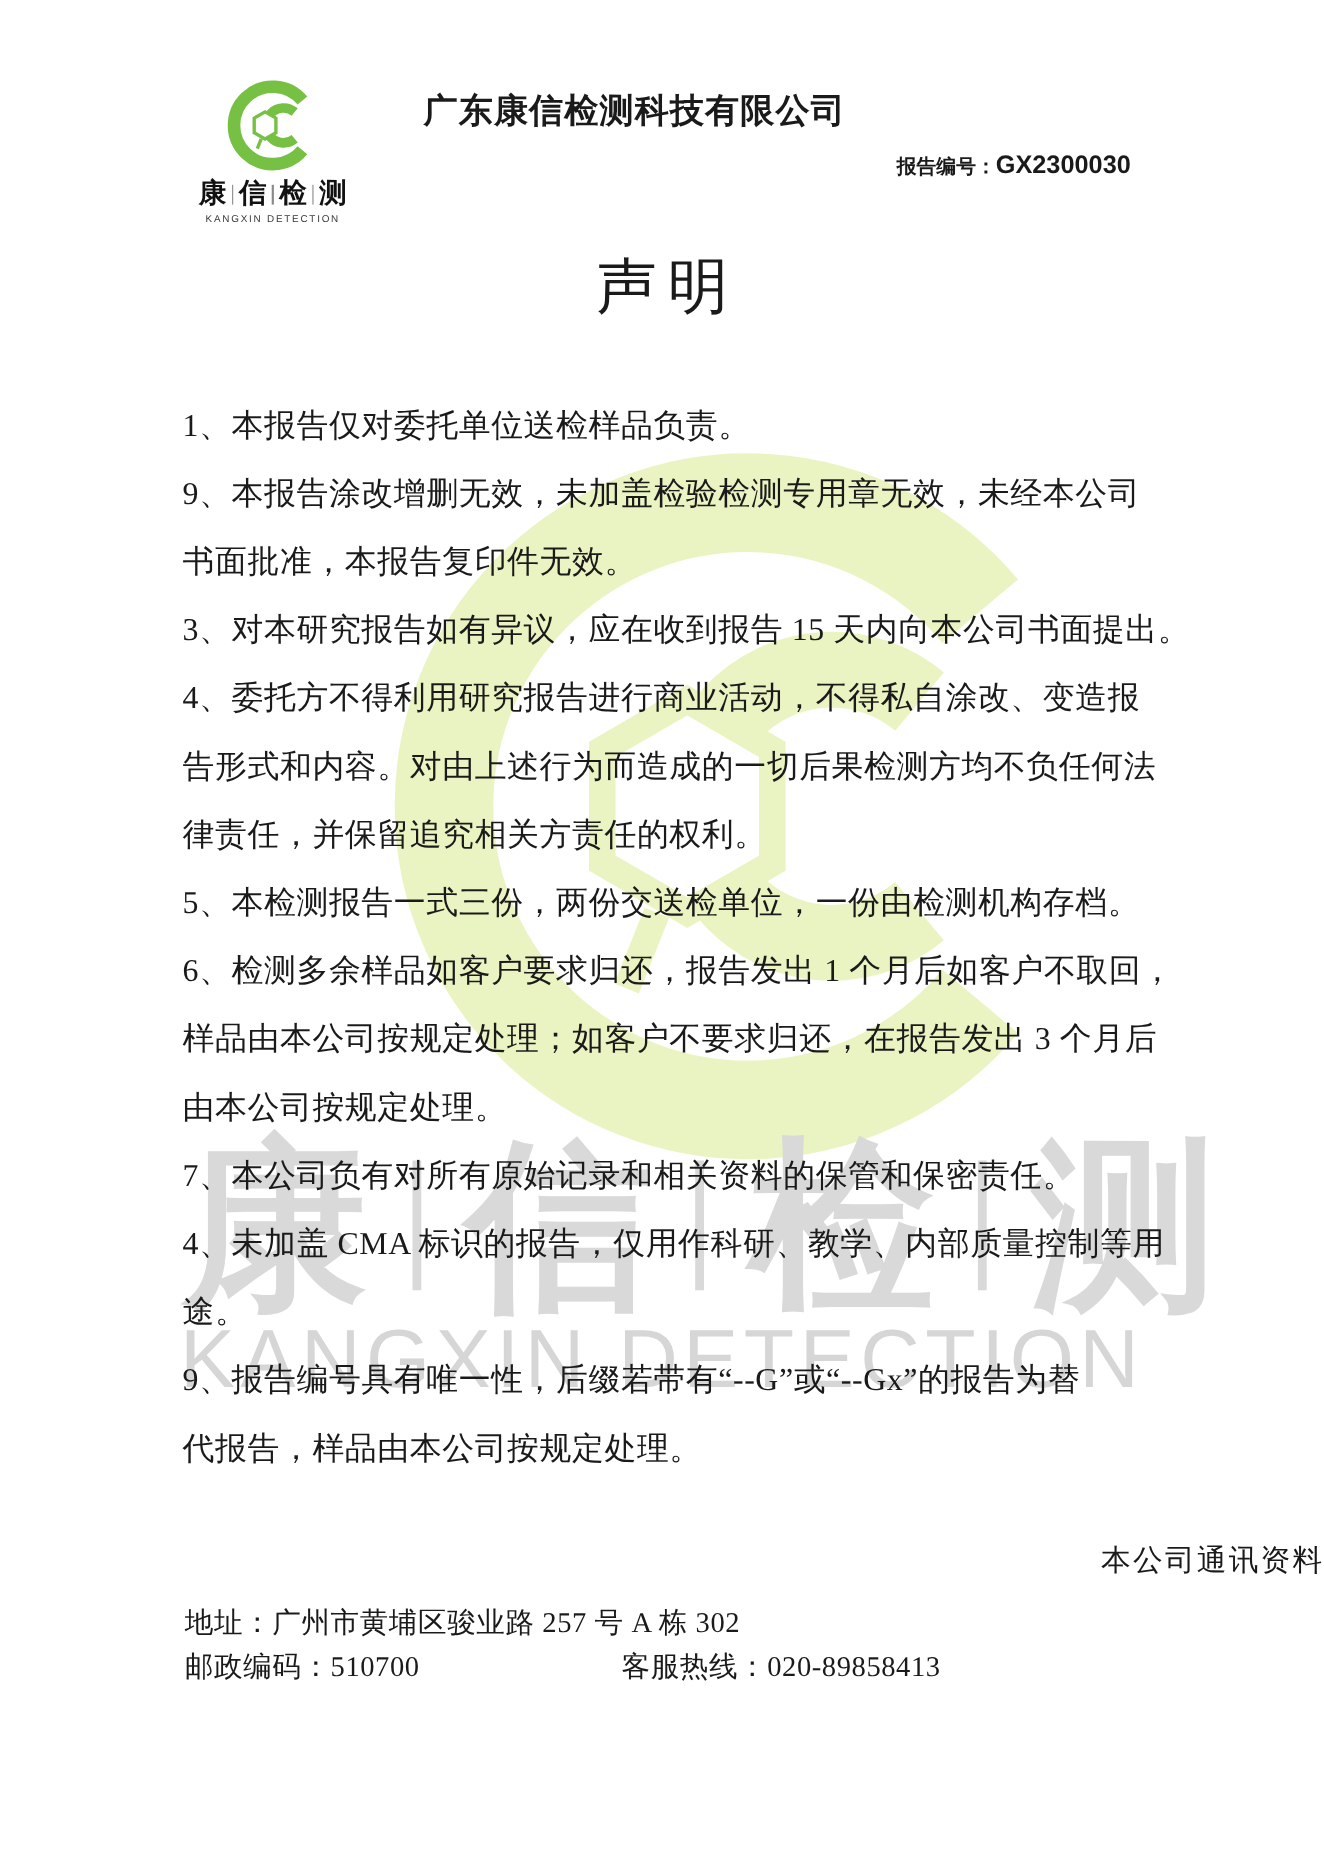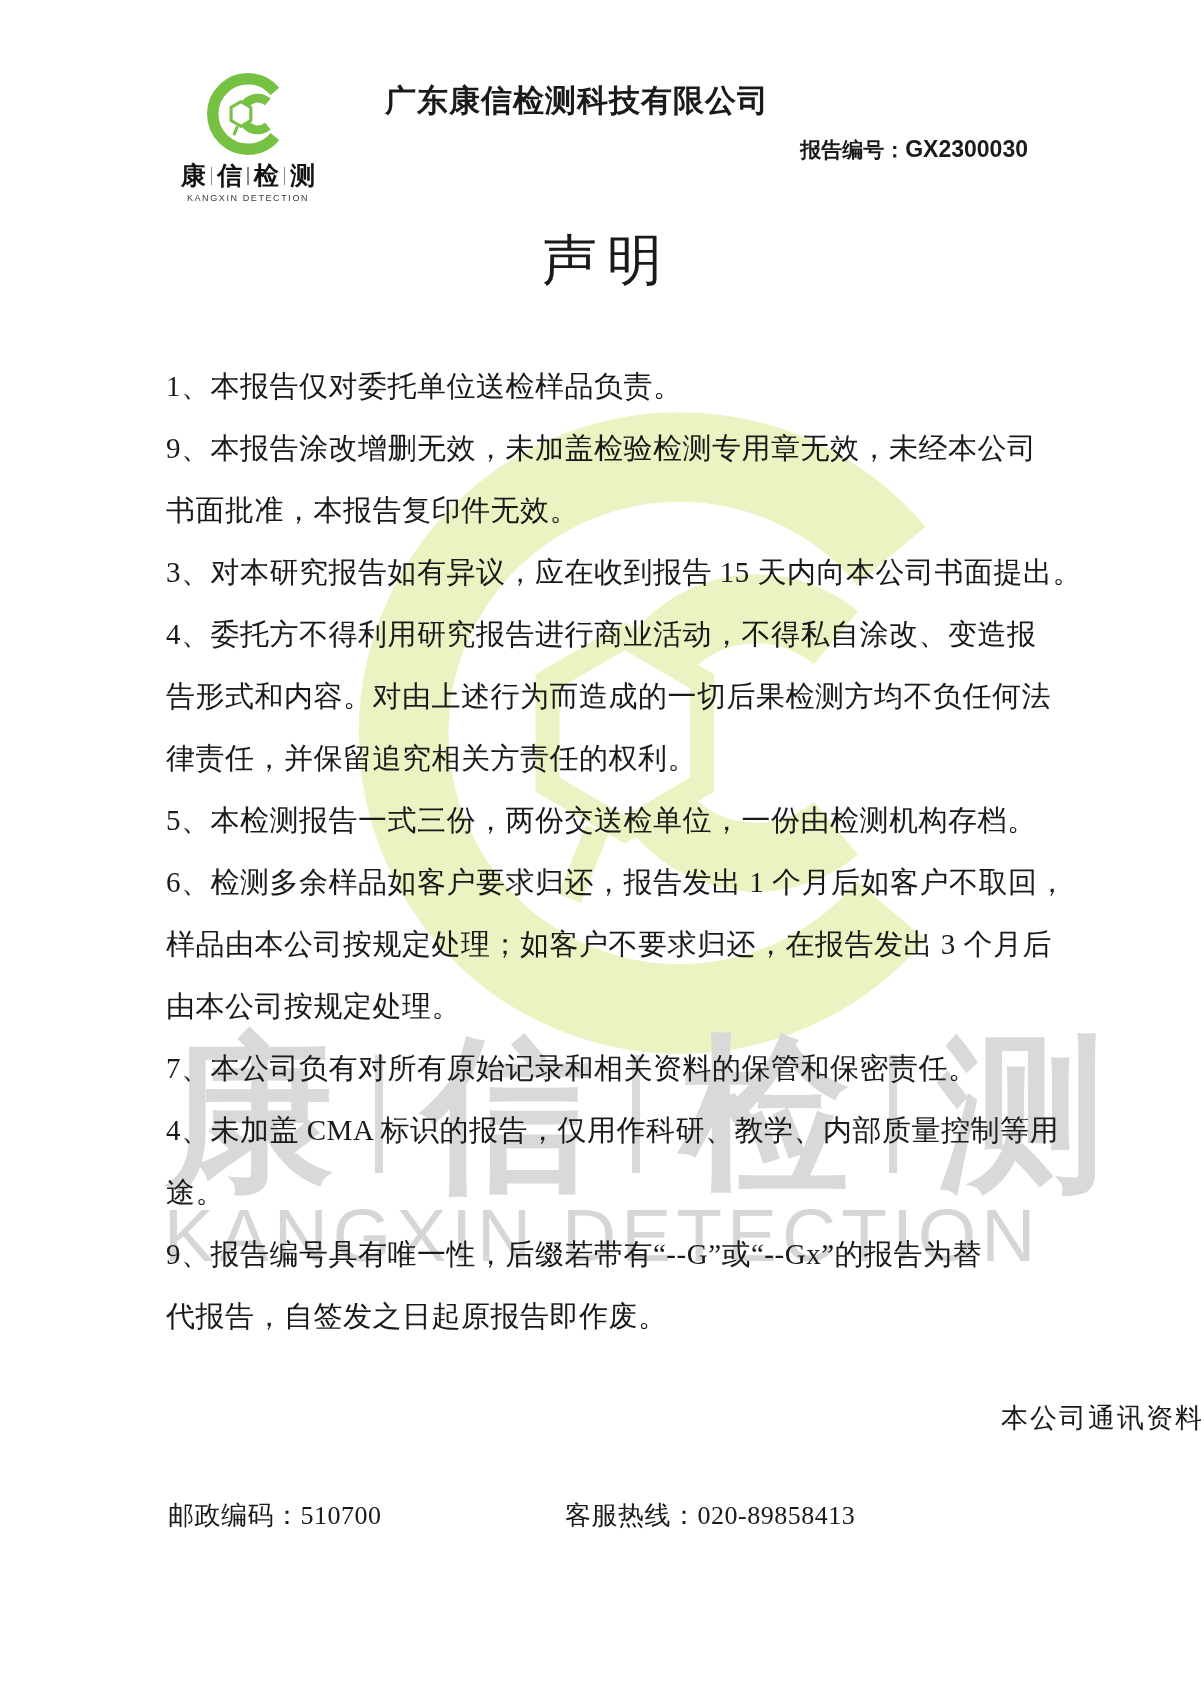--- a/index.html
+++ b/index.html
@@ -56,21 +56,21 @@
     font-size:9px;letter-spacing:1.6px;color:#3a3a3a;
   }
   .company-name{
     position:absolute;left:385px;top:80px;z-index:2;
     font-size:31px;font-weight:700;letter-spacing:1px;
   }
   .report-line{
     position:absolute;right:176px;top:136px;z-index:2;
     font-weight:700;white-space:nowrap;
   }
-  .report-line .lbl{font-size:21px;margin-left:40px;}
+  .report-line .lbl{font-size:18px;margin-left:40px;}
   .report-line .val{
     font-family:"Liberation Sans","DejaVu Sans",sans-serif;
     font-size:23px;
   }
   
   .doc-title{
     position:absolute;left:0;top:224px;width:100%;z-index:2;
     text-align:center;font-size:55px;font-weight:400;
     letter-spacing:10px;text-indent:10px;
   }
@@ -166,20 +166,21 @@
     <div class="line">告形式和内容。对由上述行为而造成的一切后果检测方均不负任何法</div>
     <div class="line">律责任，并保留追究相关方责任的权利。</div>
     <div class="line">5、本检测报告一式三份，两份交送检单位，一份由检测机构存档。</div>
     <div class="line">6、检测多余样品如客户要求归还，报告发出 1 个月后如客户不取回，</div>
     <div class="line">样品由本公司按规定处理；如客户不要求归还，在报告发出 3 个月后</div>
     <div class="line">由本公司按规定处理。</div>
     <div class="line">7、本公司负有对所有原始记录和相关资料的保管和保密责任。</div>
     <div class="line">4、未加盖 CMA 标识的报告，仅用作科研、教学、内部质量控制等用</div>
     <div class="line">途。</div>
     <div class="line">9、报告编号具有唯一性，后缀若带有“--G”或“--Gx”的报告为替</div>
-    <div class="line">代报告，自签发之日起原报告即作废。</div>
+    <div class="line">代报告，样品由本公司按规定处理。</div>
   </div>
 
   <div class="footer-heading">本公司通讯资料</div>
+  <div class="footer-address">地址：广州市黄埔区骏业路 257 号 A 栋 302</div>
   <div class="footer-postcode">邮政编码：510700</div>
   <div class="footer-hotline">客服热线：020-89858413</div>
 
 </div>
 
 </body></html>

